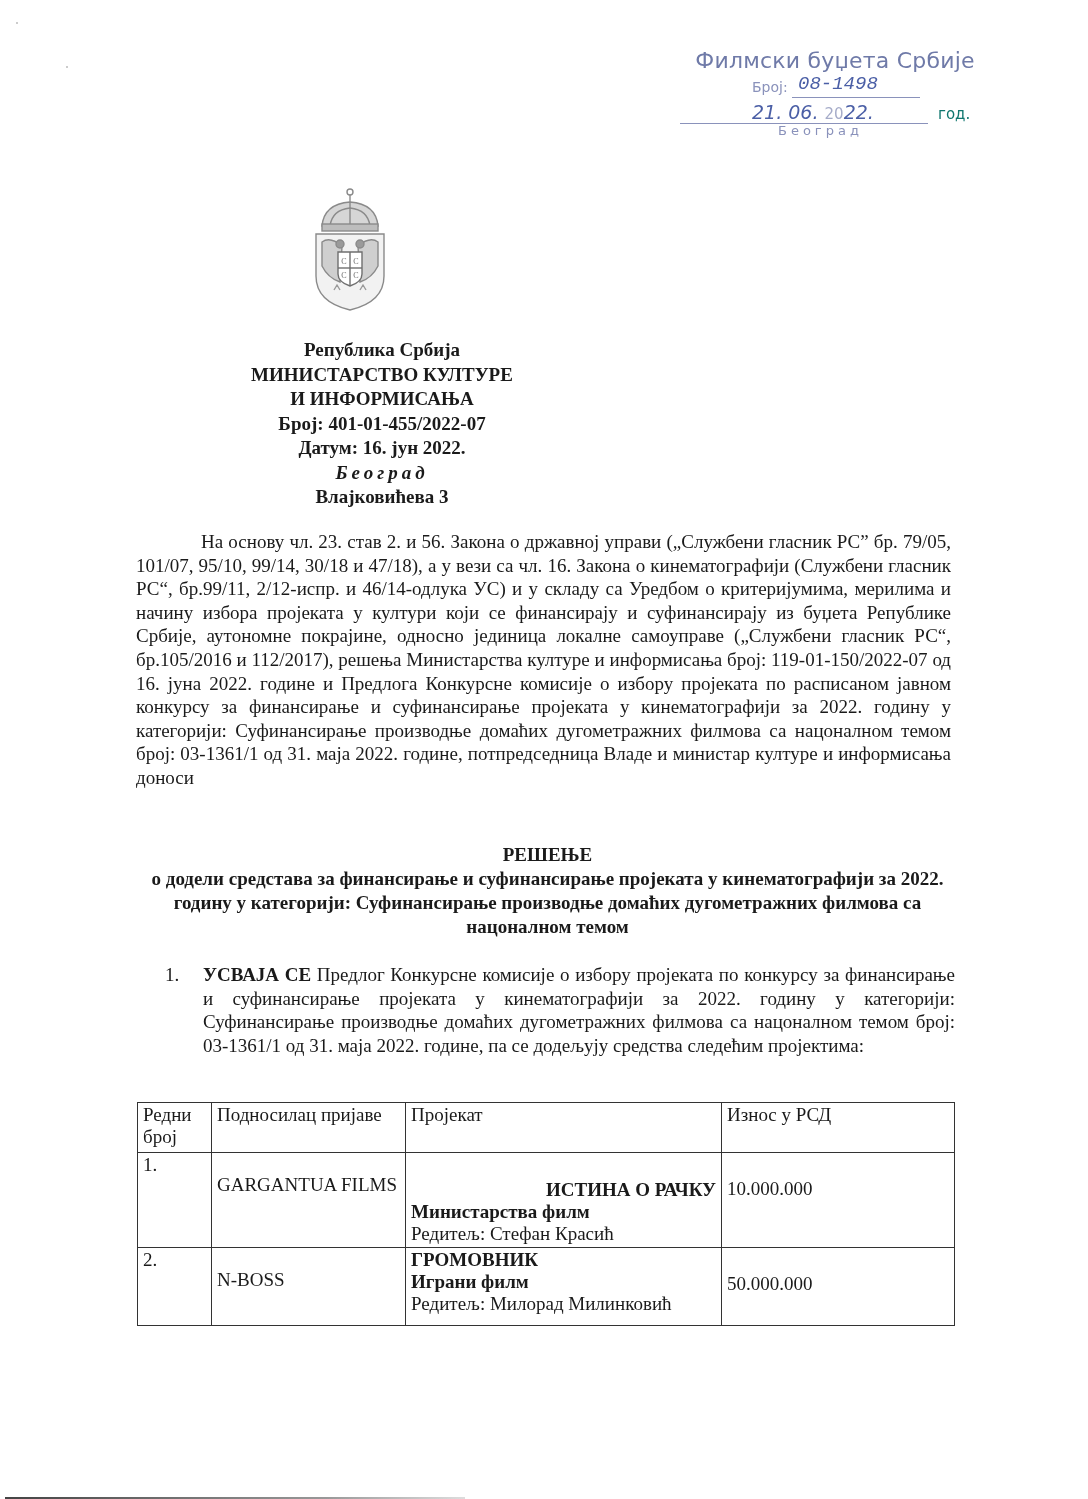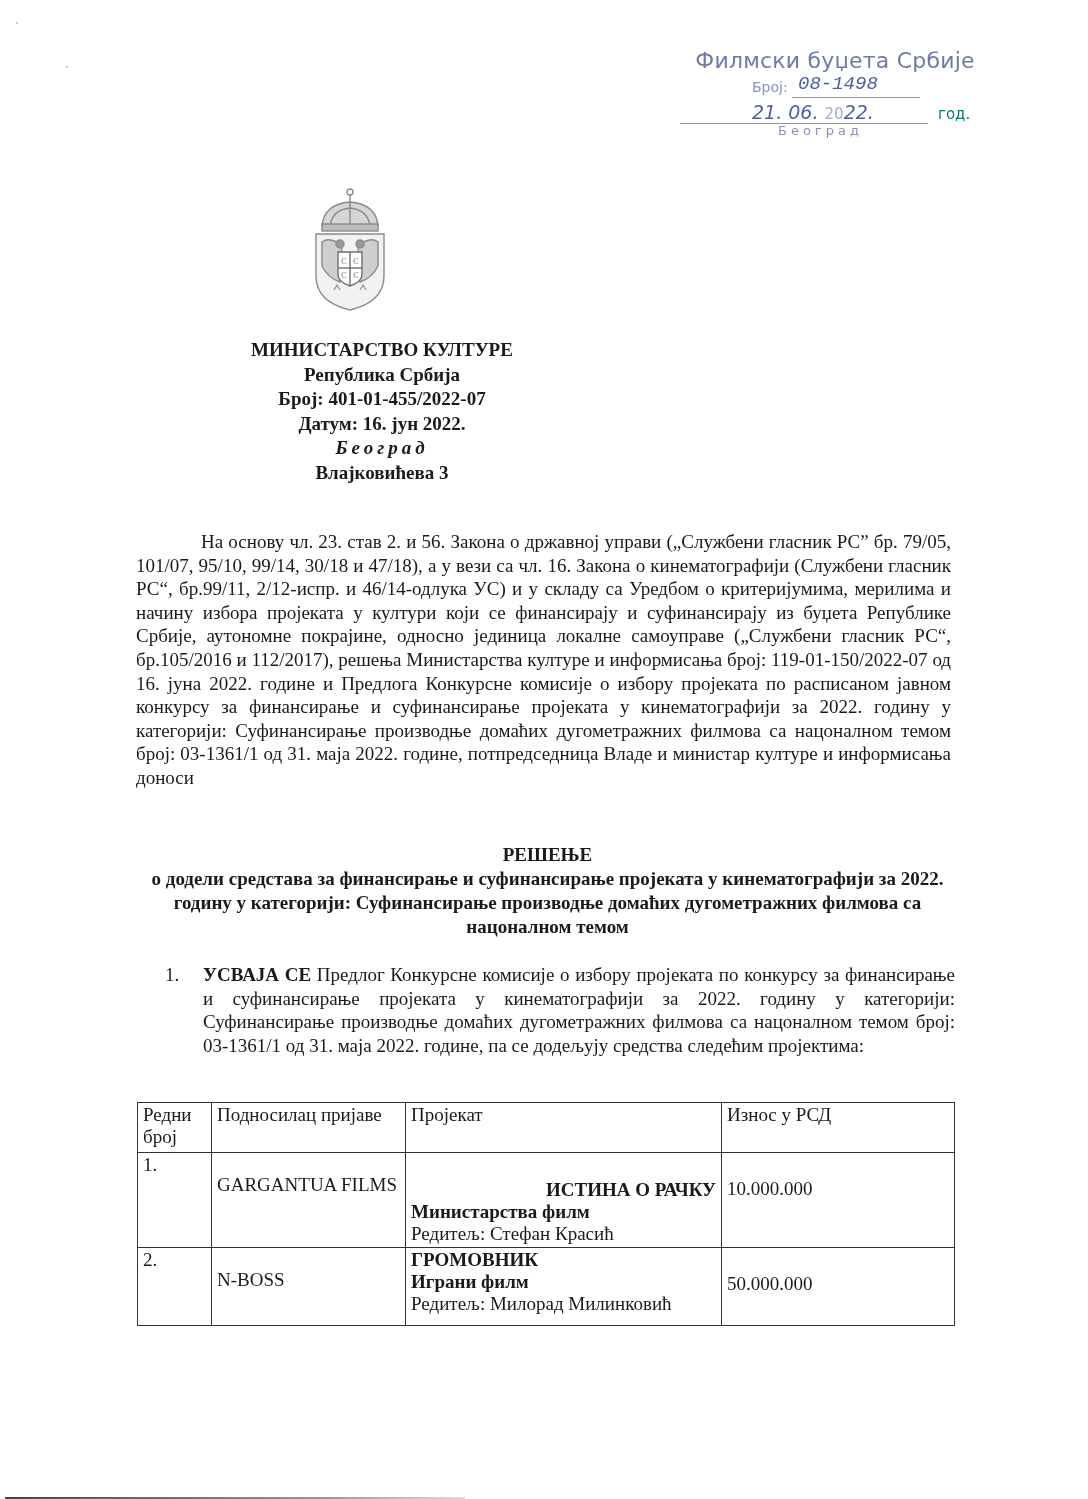--- a/index.html
+++ b/index.html
@@ -114,22 +114,23 @@
     <text x="44" y="78" font-size="8" fill="#6f6f6f" stroke="none" text-anchor="middle">С</text>
     <text x="56" y="78" font-size="8" fill="#6f6f6f" stroke="none" text-anchor="middle">С</text>
     <text x="44" y="92" font-size="8" fill="#6f6f6f" stroke="none" text-anchor="middle">С</text>
     <text x="56" y="92" font-size="8" fill="#6f6f6f" stroke="none" text-anchor="middle">С</text>
 
     <path d="M34 104 l3 -5 l3 5 M60 104 l3 -5 l3 5" stroke="#9a9a9a"></path>
   </g>
 </svg>
 
 <div class="header-block">
+  <div>Република Србија</div>
   <div>МИНИСТАРСТВО КУЛТУРЕ</div>
-  <div>Република Србија</div>
+  <div>И ИНФОРМИСАЊА</div>
   <div>Број: 401-01-455/2022-07</div>
   <div>Датум: 16. јун 2022.</div>
   <div class="italic">Београд</div>
   <div>Влајковићева 3</div>
 </div>
 
 <div class="para">На основу чл. 23. став 2. и 56. Закона о државној управи („Службени гласник РС” бр. 79/05, 101/07, 95/10, 99/14, 30/18 и 47/18), а у вези са чл. 16. Закона о кинематографији (Службени гласник РС“, бр.99/11, 2/12-испр. и 46/14-одлука УС) и у складу са Уредбом о критеријумима, мерилима и начину избора пројеката у култури који се финансирају и суфинансирају из буџета Републике Србије, аутономне покрајине, односно јединица локалне самоуправе („Службени гласник РС“, бр.105/2016 и 112/2017), решења Министарства културе и информисања број: 119-01-150/2022-07 од 16. јуна 2022. године и Предлога Конкурсне комисије о избору пројеката по расписаном јавном конкурсу за финансирање и суфинансирање пројеката у кинематографији за 2022. годину у категорији: Суфинансирање производње домаћих дугометражних филмова са нацоналном темом број: 03-1361/1  од 31. маја 2022. године, потпредседница Владе и министар културе и информисања доноси</div>
 
 <div class="decision">
   <div>РЕШЕЊЕ</div>

